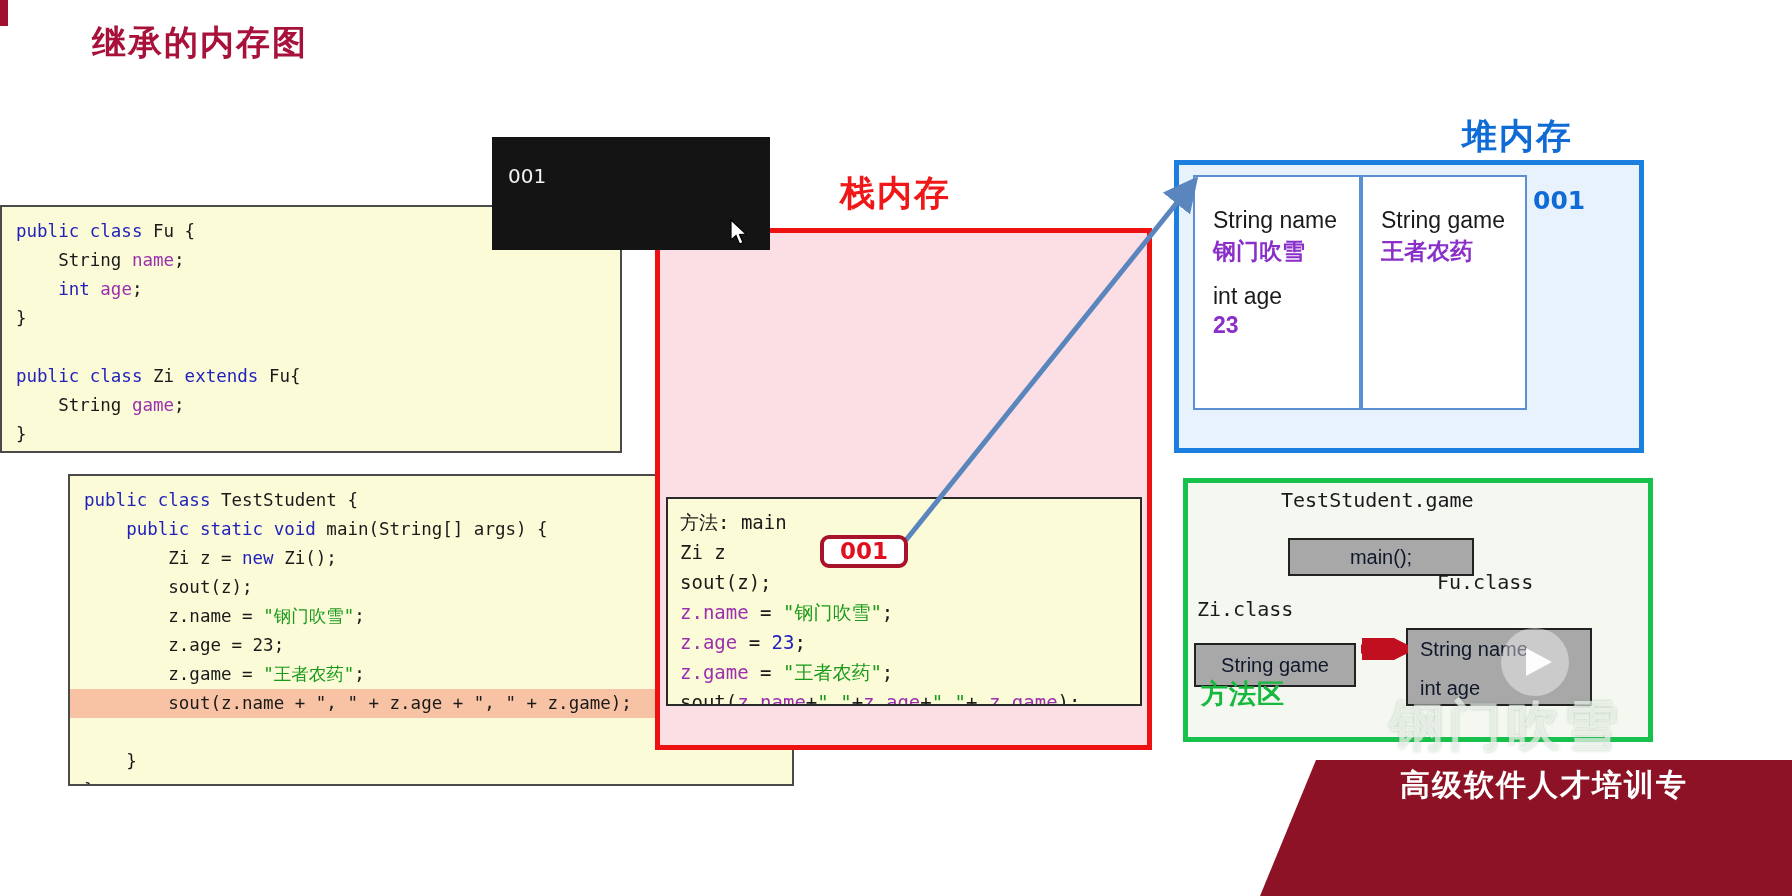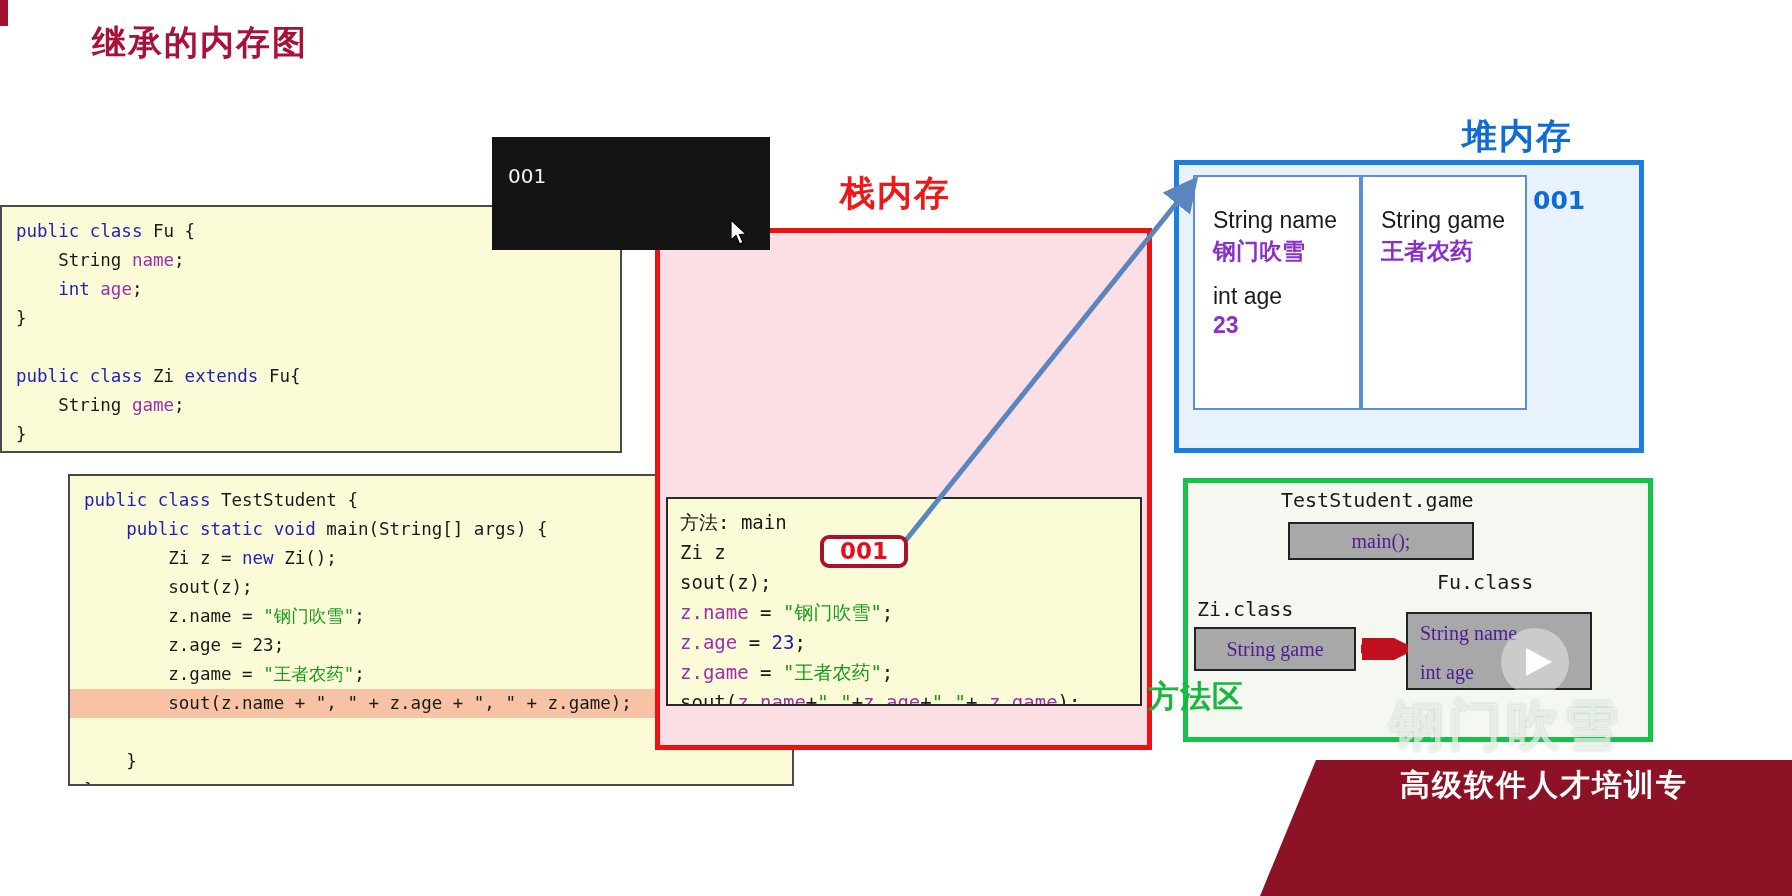--- a/index.html
+++ b/index.html
@@ -203,22 +203,22 @@
   #method-box {
     position: absolute;
     left: 1183px; top: 478px;
     width: 470px; height: 264px;
     background: #f4f8f1;
     border: 5px solid #17c24c;
     box-sizing: border-box;
   }
   #method-label {
     position: absolute;
-    left: 1148px; top: 676px;
-    font-size: 31px;
+    left: 1201px; top: 676px;
+    font-size: 27px;
     font-weight: bold;
     color: #18b83f;
     font-family: "DejaVu Sans", sans-serif;
     letter-spacing: 1px;
     z-index: 9;
   }
   .ma-title {
     position: absolute;
     font-family: "DejaVu Sans Mono", "Liberation Mono", monospace;
     font-size: 20px;
@@ -227,27 +227,28 @@
     z-index: 9;
   }
   #ma-title-test { left: 1281px; top: 488px; }
   #ma-title-fu   { left: 1437px; top: 570px; }
   #ma-title-zi   { left: 1197px; top: 597px; }
   .ma-chip {
     position: absolute;
     background: #a8a8a8;
     border: 2px solid #222;
     box-sizing: border-box;
-    font-family: Liberation Serif, serif;
+    font-family: Liberation Sans, sans-serif;
     font-size: 20px;
-    color: #4c1d95;
+    color: #0f172a;
     text-align: center;
     z-index: 9;
     white-space: pre;
     overflow: hidden;
+    margin-top: 16px;
   }
   #ma-chip-main { left: 1288px; top: 522px; width: 186px; height: 38px; line-height: 35px; }
   #ma-chip-zi   { left: 1194px; top: 627px; width: 162px; height: 44px; line-height: 41px; }
   #ma-chip-fu   { left: 1406px; top: 612px; width: 186px; height: 78px;
                   line-height: 39px; text-align: left; padding-left: 12px; }
   .ma-arrow {
     position: absolute;
     left: 1360px; top: 638px;
     width: 48px; height: 22px;
     z-index: 10;

